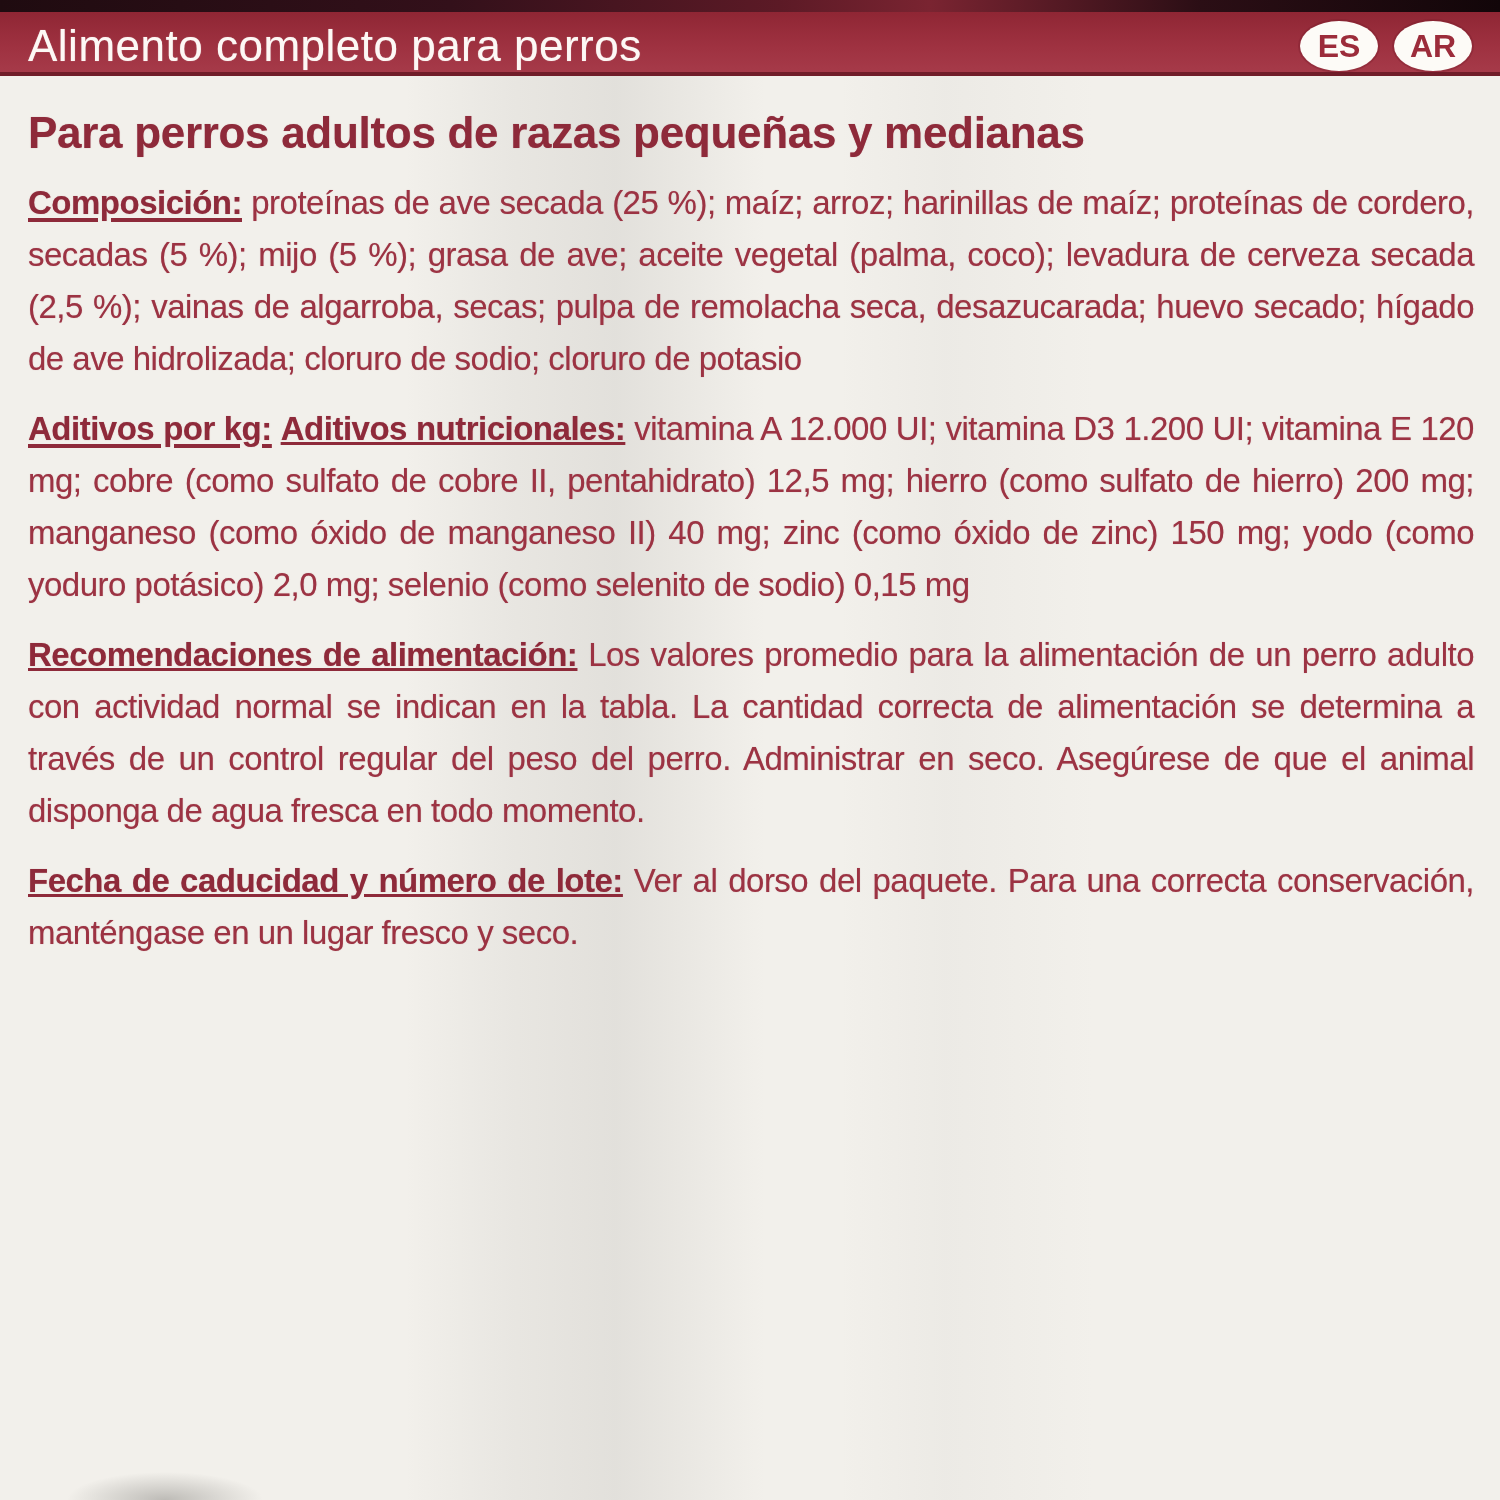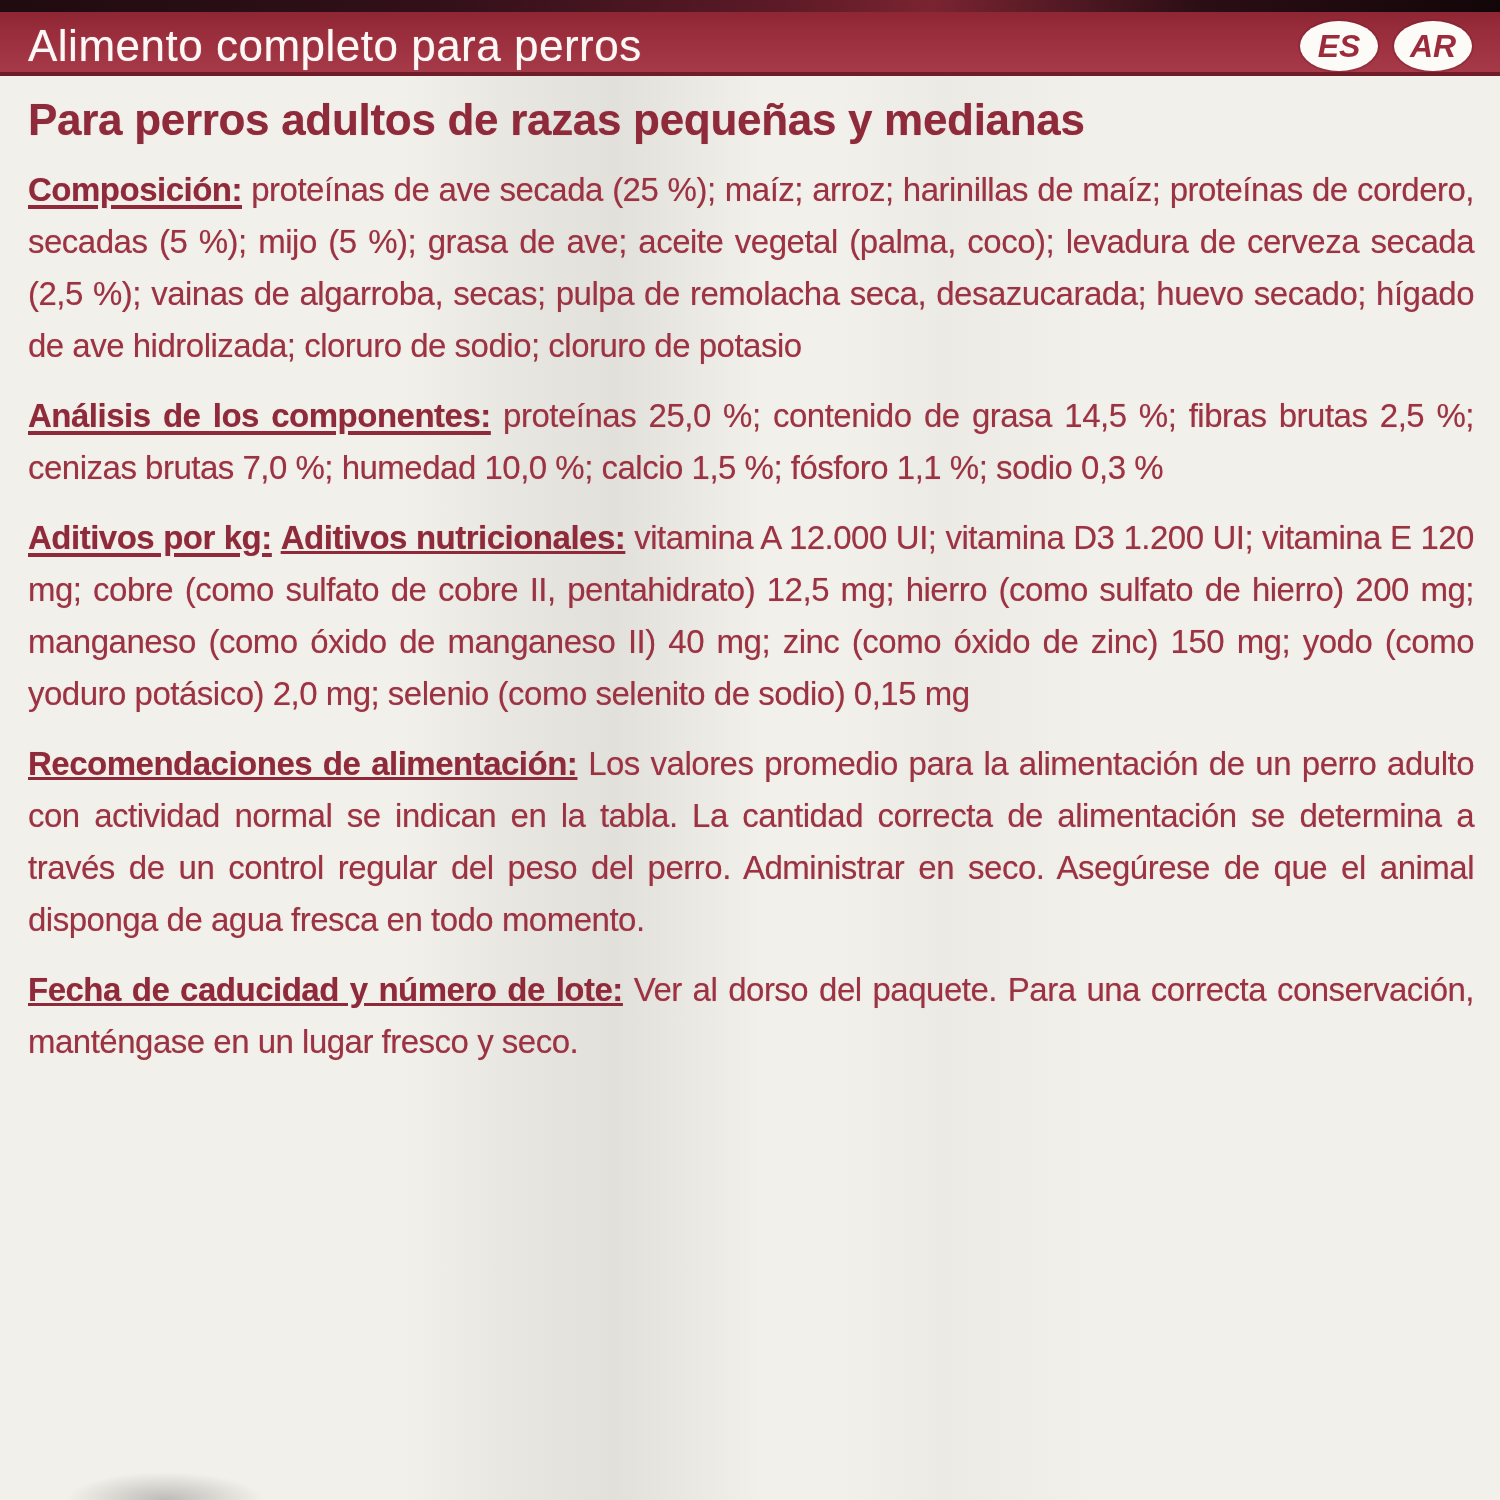--- a/index.html
+++ b/index.html
@@ -29,37 +29,37 @@
     padding: 8px 24px 0 28px;
   }
   .header-title {
     color: #fdf8f5;
     font-size: 44px;
     letter-spacing: 0.5px;
     flex: 1;
     white-space: nowrap;
     text-shadow: 0 0 1px rgba(255,255,255,0.55);
   }
-  .badge-group { display: flex; gap: 16px; margin-right: 4px; font-style: italic; }
+  .badge-group { display: flex; gap: 16px; margin-right: 4px; }
   .badge {
     width: 78px;
     height: 50px;
     background: #fdfbf7;
     border-radius: 50%;
     display: flex;
     align-items: center;
     justify-content: center;
     font-weight: bold;
     font-size: 32px;
     color: #9c2c3b;
     box-shadow: 0 0 0 2px rgba(120,30,42,0.35);
   }
   .content { padding: 0 26px 0 28px; }
   .subtitle {
-    margin: 18px 0 0 0;
+    margin: 31px 0 0 0;
     font-weight: bold;
     font-size: 44px;
     line-height: 52px;
     color: #8e2a3a;
     letter-spacing: -0.3px;
     text-shadow: 0 0 0.8px rgba(142,42,58,0.55);
   }
   .section {
     margin: 18px 0 0 0;
     font-size: 33px;
@@ -87,21 +87,20 @@
     <div class="badge">AR</div>
   </div>
 </div>
 
 <div class="content">
 
   <p class="subtitle">Para perros adultos de razas pequeñas y medianas</p>
 
   <p class="section"><span class="lbl u">Composición:</span> <span>proteínas de ave secada (25 %); maíz; arroz; harinillas de maíz; proteínas de cordero, secadas (5 %); mijo (5 %); grasa de ave; aceite vegetal (palma, coco); levadura de cerveza secada (2,5 %); vainas de algarroba, secas; pulpa de remolacha seca, desazucarada; huevo secado; hígado de ave hidrolizada; cloruro de sodio; cloruro de potasio</span></p>
 
-  <p class="section"><span class="lbl u">Análisis de los componentes:</span> <span>proteínas 25,0 %; contenido de grasa 14,5 %; fibras brutas 2,5 %; cenizas brutas 7,0 %; humedad 10,0 %; calcio 1,5 %; fósforo 1,1 %; sodio 0,3 %</span></p>
 
   <p class="section"><span class="lbl u">Aditivos por kg:</span> <span class="lbl">Aditivos nutricionales:</span> <span>vitamina A 12.000 UI; vitamina D3 1.200 UI; vitamina E 120 mg; cobre (como sulfato de cobre II, pentahidrato) 12,5 mg; hierro (como sulfato de hierro) 200 mg; manganeso (como óxido de manganeso II) 40 mg; zinc (como óxido de zinc) 150 mg; yodo (como yoduro potásico) 2,0 mg; selenio (como selenito de sodio) 0,15 mg</span></p>
 
 
   <p class="section"><span class="lbl">Recomendaciones de alimentación:</span> <span>Los valores promedio para la alimentación de un perro adulto con actividad normal se indican en la tabla. La cantidad correcta de alimentación se determina a través de un control regular del peso del perro. Administrar en seco. Asegúrese de que el animal disponga de agua fresca en todo momento.</span></p>
 
   <p class="section"><span class="lbl">Fecha de caducidad y número de lote:</span> <span>Ver al dorso del paquete. Para una correcta conservación, manténgase en un lugar fresco y seco.</span></p>
 
 </div>
 

